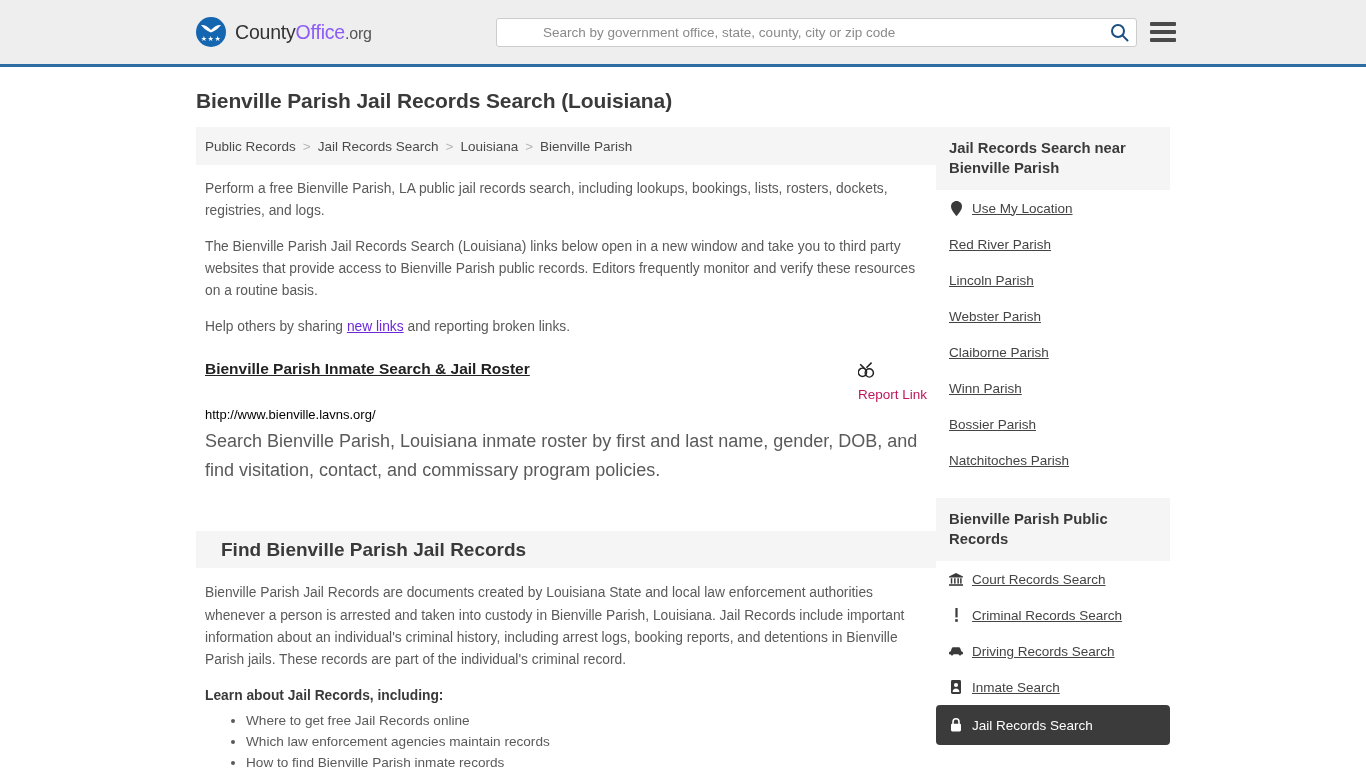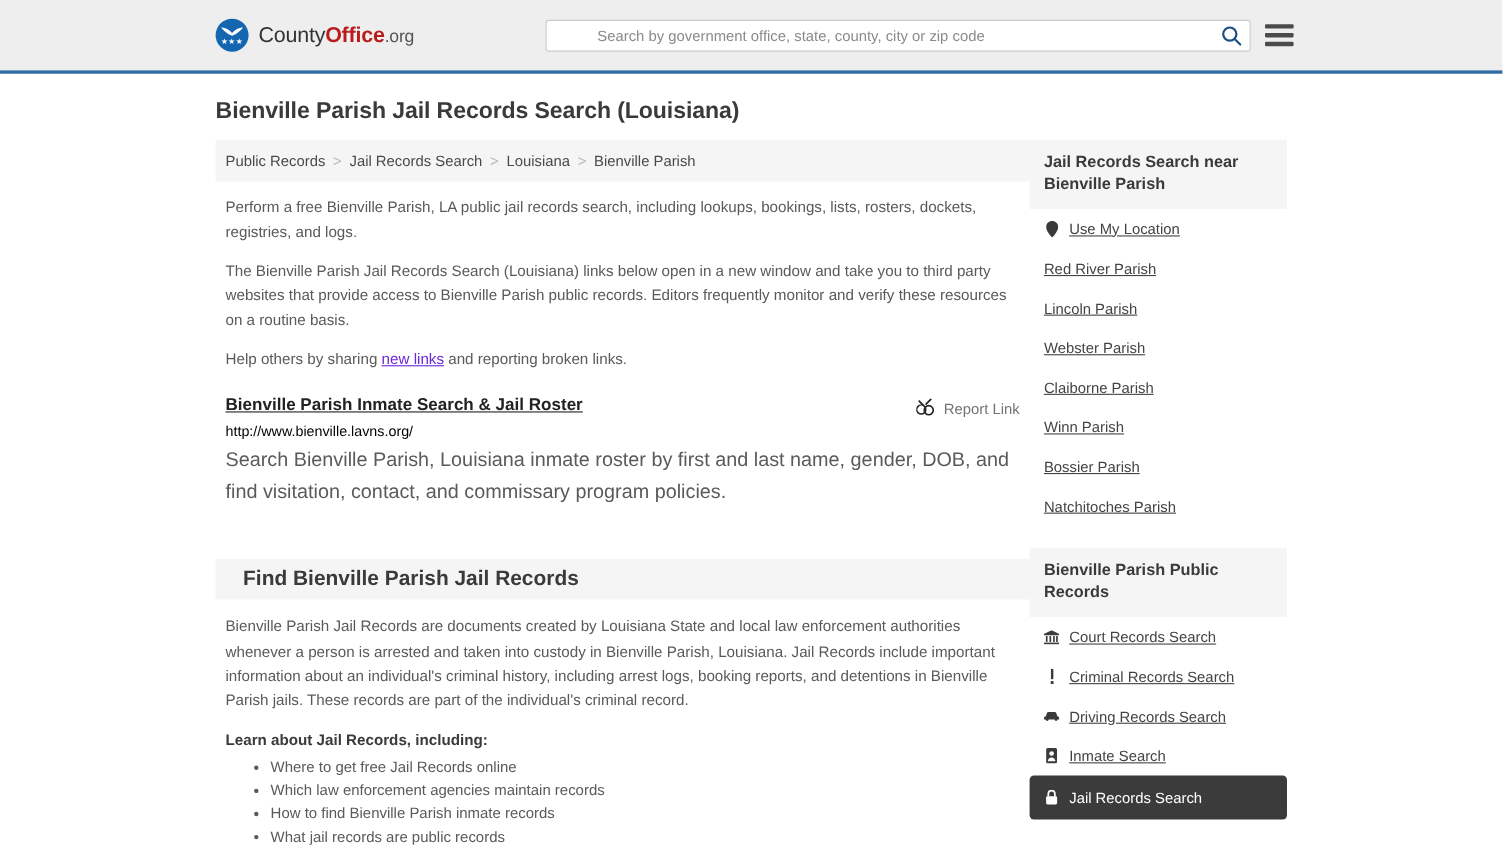--- a/index.html
+++ b/index.html
@@ -50,21 +50,21 @@
     line-height: 7px;
     white-space: nowrap;
   }
   .brand-text {
     margin-left: 9px;
     font-size: 19.5px;
     color: #222222;
     letter-spacing: -0.2px;
     white-space: nowrap;
   }
-  .brand-text .b-office { color: #b91c1c; font-weight: bold; }
+  .brand-text .b-office { color: #8b5cf6; font-weight: normal; }
   .brand-text .b-county { color: #333333; }
   .brand-text .b-org { color: #555555; font-size: 16px; }
 
   .search-wrap {
     position: absolute;
     left: 496px;
     top: 18px;
     width: 641px;
     height: 29px;
     background: #ffffff;
@@ -175,27 +175,28 @@
   }
   .result-title {
     font-size: 15.5px;
     font-weight: bold;
     color: #222222;
     text-decoration: underline;
     cursor: pointer;
   }
   .report-link {
     display: flex;
-    align-items: flex-end;
+    align-items: flex-start;
     gap: 8px;
     font-size: 13.5px;
-    color: #737373;
+    color: #be185d;
     cursor: pointer;
     white-space: nowrap;
     padding-top: 2px;
+    flex-direction: column;
   }
   .result-url {
     display: block;
     font-size: 13px;
     color: #000000;
     margin-top: 5px;
     text-decoration: none;
   }
   .result-desc {
     font-size: 18px;

